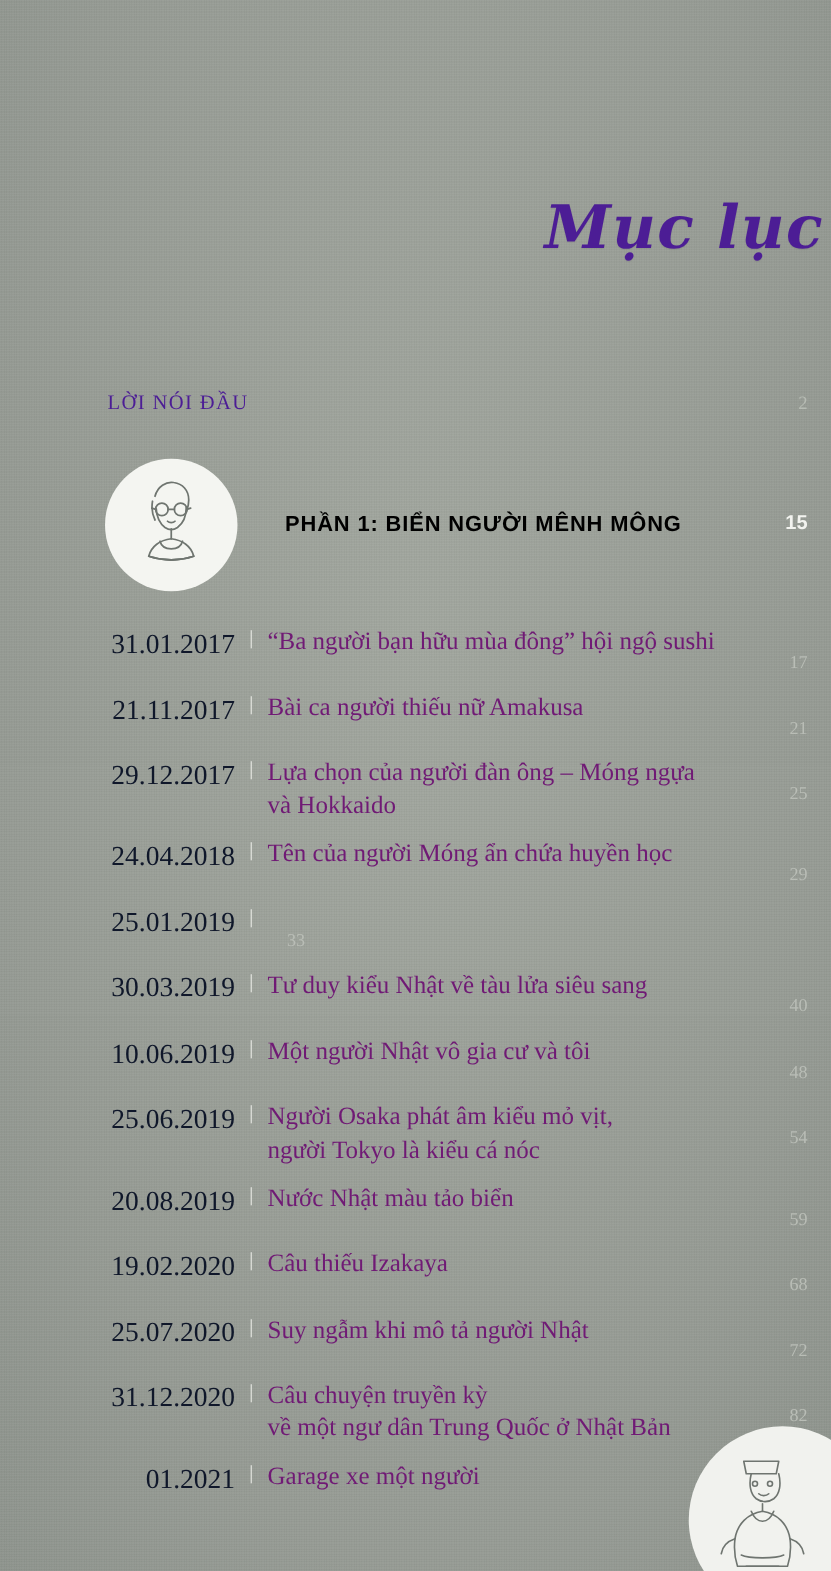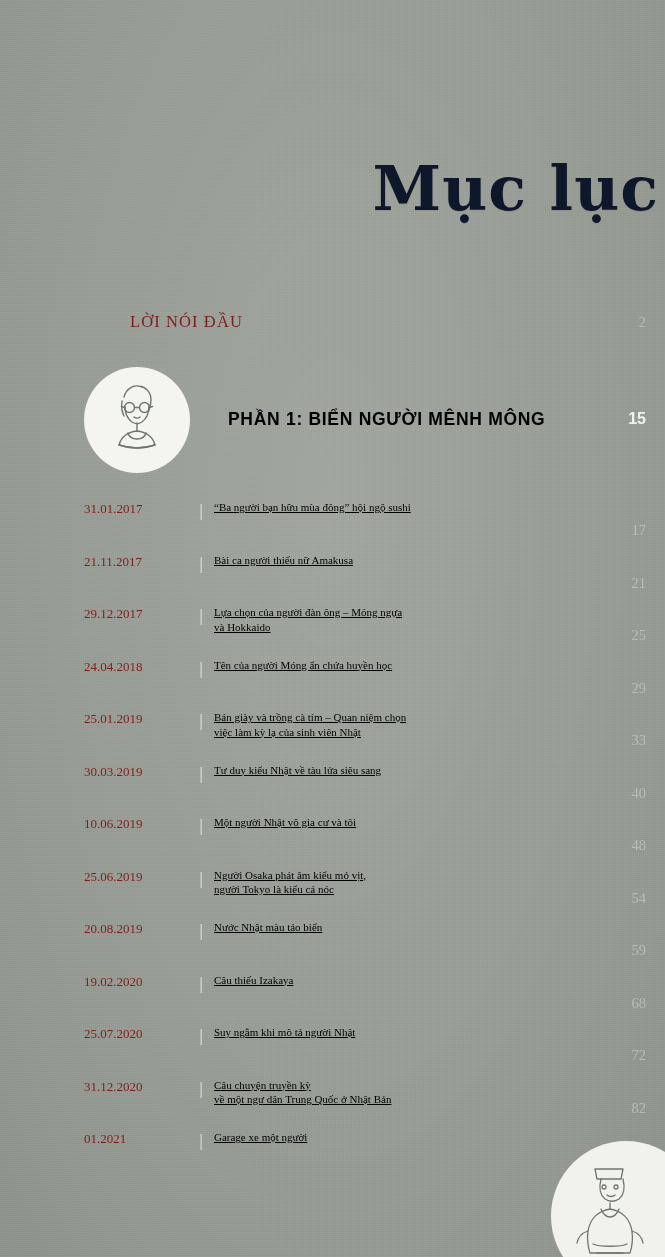--- a/index.html
+++ b/index.html
@@ -22,42 +22,42 @@
     background:
       repeating-linear-gradient(0deg, rgba(255,255,255,0.022) 0px, rgba(255,255,255,0.022) 1px, rgba(0,0,0,0.012) 1px, rgba(0,0,0,0.012) 2px),
       repeating-linear-gradient(90deg, rgba(255,255,255,0.018) 0px, rgba(255,255,255,0.018) 1px, rgba(0,0,0,0.010) 1px, rgba(0,0,0,0.010) 2px),
       radial-gradient(ellipse at 50% 40%, #a1a69e 0%, #959a93 70%, #8d938c 100%);
   }
   .title {
     position: absolute;
     right: 6px;
     top: 158px;
     font-family: "DejaVu Serif", serif;
+    font-style: italic;
     font-weight: bold;
-    font-size: 62px;
+    font-size: 48px;
     letter-spacing: 1px;
-    color: #0f172a;
+    color: #4c1d95;
     line-height: 1;
     text-shadow: 0 1px 1px rgba(0,0,0,0.08);
   }
   .foreword {
     position: absolute;
     left: 86px;
     top: 312px;
     width: 560px;
     display: flex;
     align-items: baseline;
     justify-content: space-between;
   }
   .foreword-label {
     font-family: "Liberation Serif", serif;
     font-size: 16.5px;
     letter-spacing: 1.1px;
-    color: #7f1d1d;
-    margin-left: 44px;
+    color: #4c1d95;
   }
   .foreword-page {
     font-size: 15px;
     color: #b7bcb4;
     font-family: "Liberation Serif", serif;
   }
 
   .part-block {
     position: absolute;
     left: 84px;
@@ -101,41 +101,41 @@
     top: 500px;
     width: 562px;
   }
   .toc-row {
     display: flex;
     align-items: flex-start;
     margin-bottom: 12.5px;
   }
   .toc-date {
     width: 104px;
-    font-size: 13px;
+    text-align: right;
+    font-size: 22px;
     line-height: 1.32;
-    color: #7f1d1d;
+    color: #0f172a;
     white-space: nowrap;
     font-family: "Liberation Serif", serif;
   }
   .toc-sep {
     width: 26px;
     text-align: center;
     font-size: 16px;
     line-height: 1.32;
     color: #e9eae5;
   }
   .toc-text {
     flex: 1;
-    font-size: 11px;
+    font-size: 20px;
     line-height: 1.32;
-    color: #000000;
+    color: #701a75;
     font-family: "Liberation Serif", serif;
     padding-right: 8px;
-    text-decoration: underline;
   }
   .toc-text .l2 { display: block; }
   .toc-page {
     width: 30px;
     text-align: right;
     font-size: 14.5px;
     line-height: 1.38;
     color: #b9bdb6;
     font-family: "Liberation Serif", serif;
     margin-top: 20px;
@@ -225,24 +225,20 @@
     <div class="toc-sep">|</div>
     <div class="toc-text">
       <span>Tên của người Móng ẩn chứa huyền học</span>
     </div>
     <div class="toc-page">29</div>
   </div>
 
   <div class="toc-row">
     <div class="toc-date">25.01.2019</div>
     <div class="toc-sep">|</div>
-    <div class="toc-text">
-      <span>Bán giày và trồng cà tím – Quan niệm chọn</span>
-      <span class="l2">việc làm kỳ lạ của sinh viên Nhật</span>
-    </div>
     <div class="toc-page">33</div>
   </div>
 
   <div class="toc-row">
     <div class="toc-date">30.03.2019</div>
     <div class="toc-sep">|</div>
     <div class="toc-text">
       <span>Tư duy kiểu Nhật về tàu lửa siêu sang</span>
     </div>
     <div class="toc-page">40</div>

